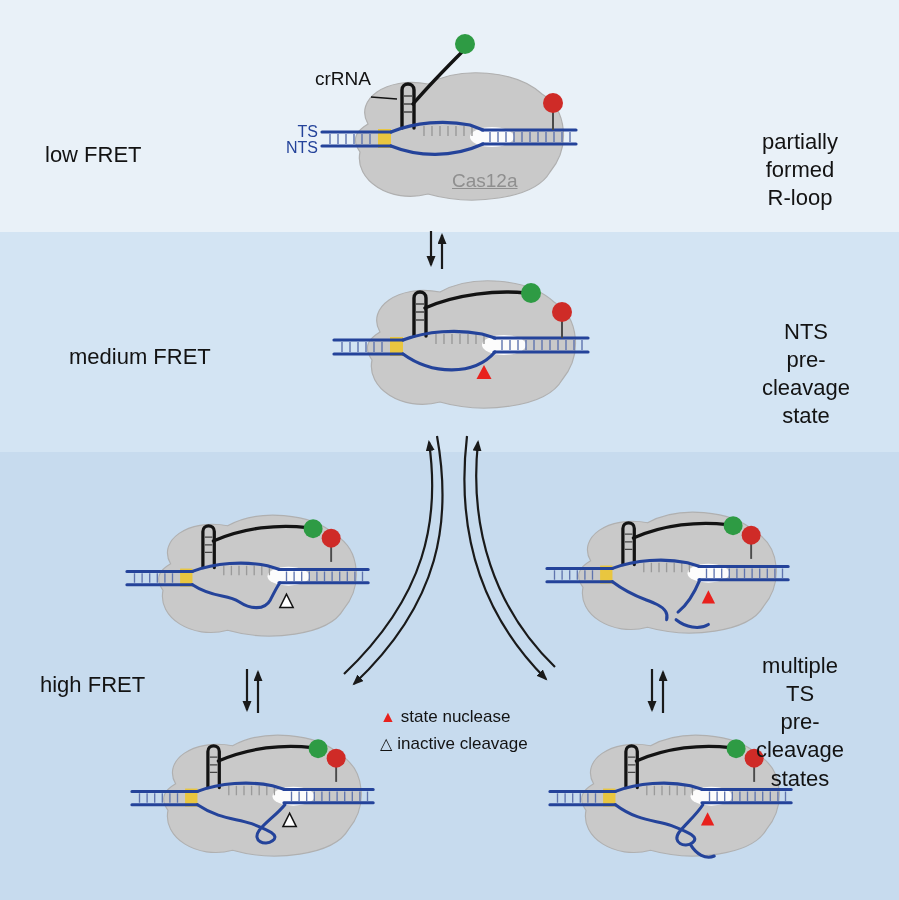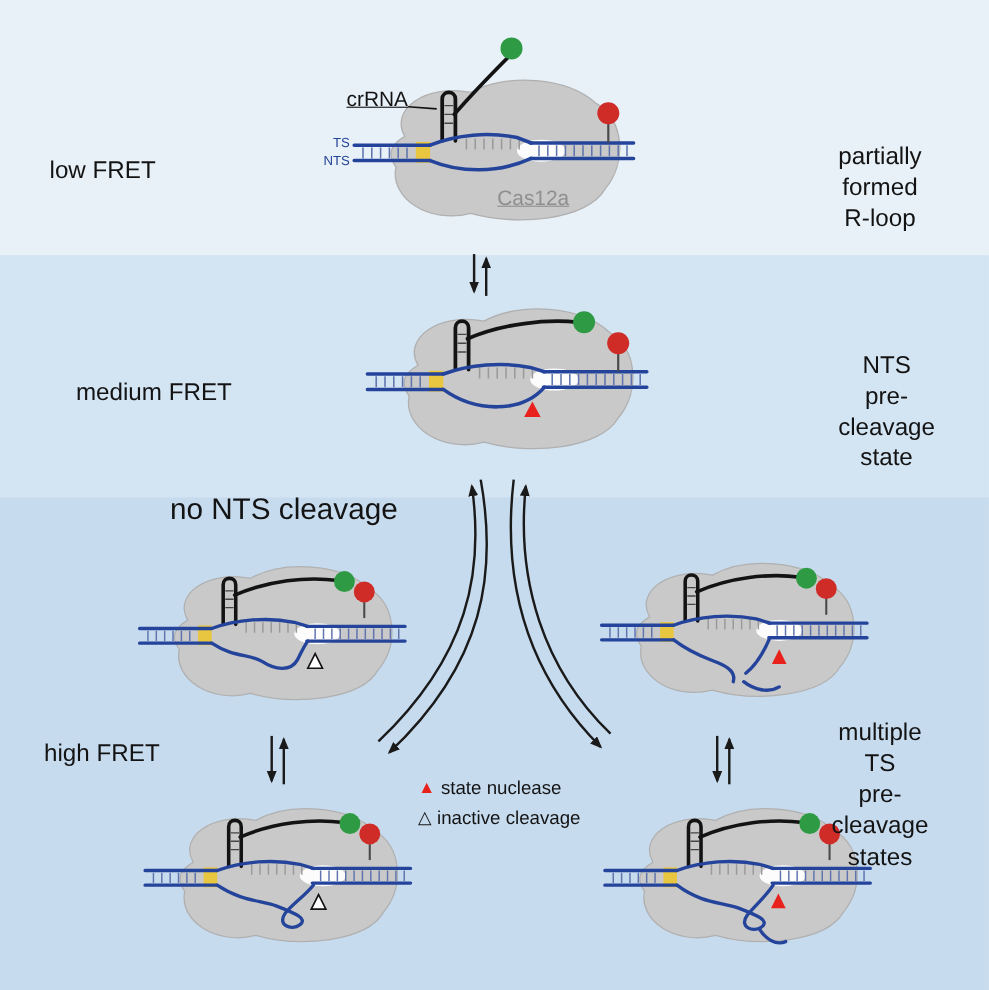--- a/index.html
+++ b/index.html
@@ -14,21 +14,21 @@
   .band-bottom { top: 452px; height: 448px; background: #c7dbee; }
 
   .overlay { position: absolute; left: 0; top: 0; }
 
   .label { position: absolute; color: #131313; white-space: pre-line; }
   .fret    { font-size: 22px; text-align: center; }
   .state   { font-size: 22px; text-align: center; transform: translateX(-50%); line-height: 1.28; }
   .heading { font-size: 27px; transform: translateX(-50%); white-space: nowrap; }
   .mol     { font-size: 19px; }
   .protein-label { color: #8f8f8f; text-decoration: underline; }
-  .dna-label { font-size: 12px; color: #24439a; text-align: right; width: 48px; }
+  .dna-label { font-size: 16px; color: #24439a; text-align: right; width: 48px; }
 
   .legend-row { position: absolute; display: flex; align-items: center; gap: 5px; font-size: 17px; color: #131313; }
   .tri-filled-glyph { color: #e8211d; font-size: 16px; line-height: 1; }
   .tri-open-glyph   { color: #131313; font-size: 16px; line-height: 1; }
 
   
   .blob { fill: #c9c9c9; stroke: #b0b0b0; stroke-width: 1.2; }
   .dna  { stroke: #24439a; stroke-width: 3.2; fill: none; stroke-linecap: round; }
   .tick { stroke: #5f74ae; stroke-width: 1.4; fill: none; }
   .tick-gray { stroke: #9a9a9a; stroke-width: 1.4; fill: none; }
@@ -161,28 +161,27 @@
 
   <div class="label fret" style="left:45px; top:142px;">low FRET</div>
   <div class="label state" style="left:800px; top:128px;">partially formed
 R-loop</div>
 
   <div class="label fret" style="left:28px; top:344px;margin-left:41px;">medium FRET</div>
   <div class="label state" style="left:806px; top:318px;">NTS
 pre-cleavage
 state</div>
 
-  <div class="label heading" style="left:258px; top:448px;">no NTS cleavage</div>
 
   <div class="label fret" style="left:40px; top:672px;">high FRET</div>
   <div class="label state" style="left:800px; top:652px;">multiple TS
 pre-cleavage
 states</div>
 
-  <div class="label mol" style="left:315px; top:80px;text-decoration:underline;">crRNA</div>
+  <div class="label mol" style="left:315px; top:68px;">crRNA</div>
   <div class="label mol protein-label" style="left:452px; top:170px;">Cas12a</div>
   <div class="label dna-label" style="left:270px; top:123px;">TS</div>
   <div class="label dna-label" style="left:270px; top:139px;">NTS</div>
 
   <div class="legend-row" style="left:380px; top:707px;">
     <span class="tri-filled-glyph">▲</span>
     <span>state nuclease</span>
   </div>
   <div class="legend-row" style="left:380px; top:734px;">
     <span class="tri-open-glyph">△</span>

